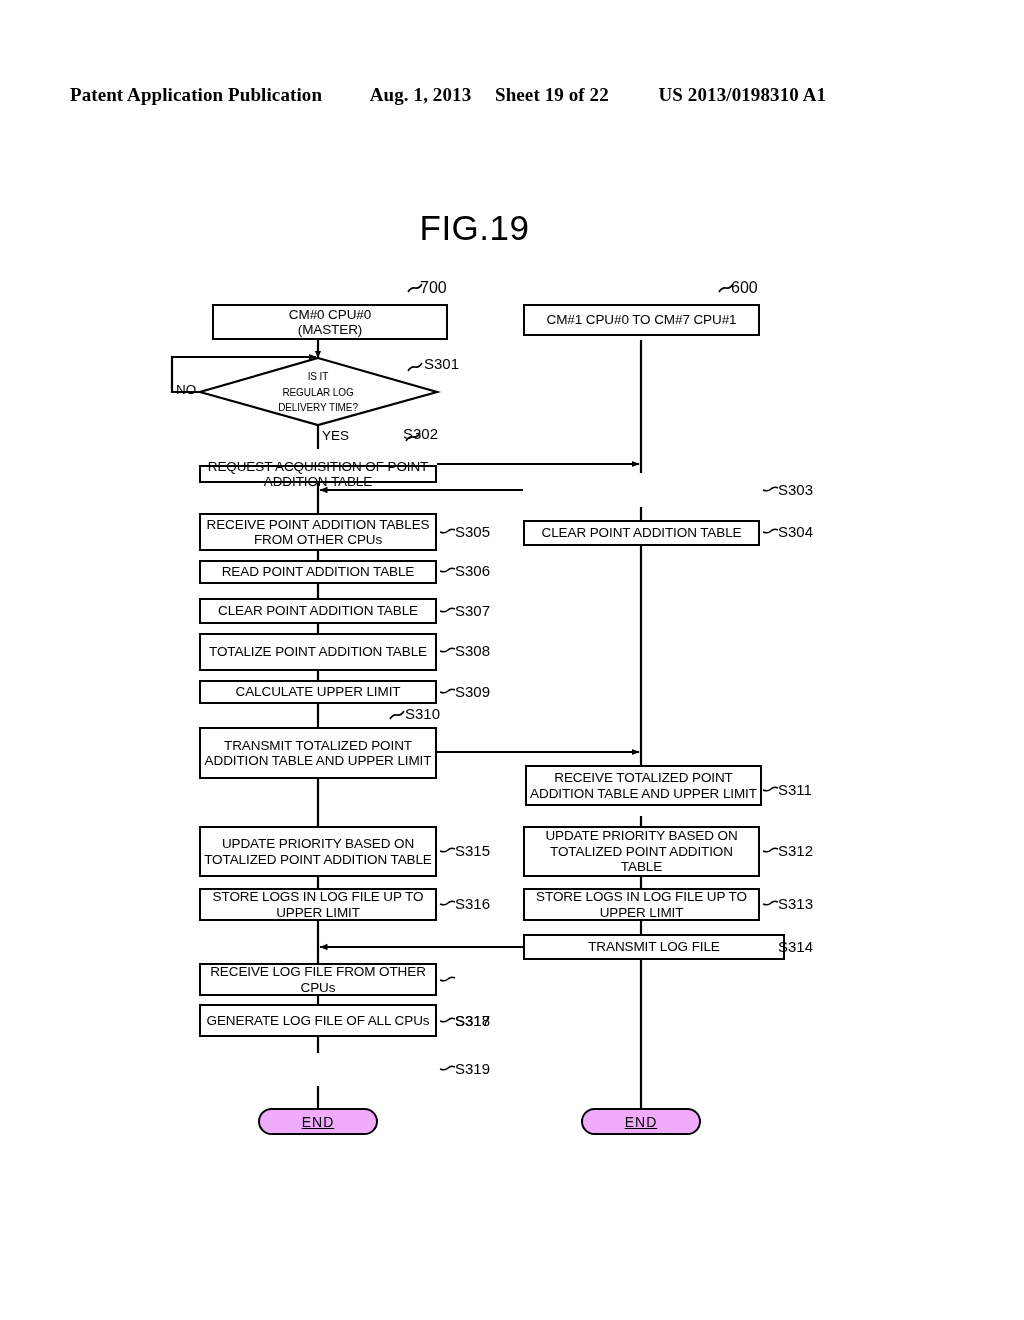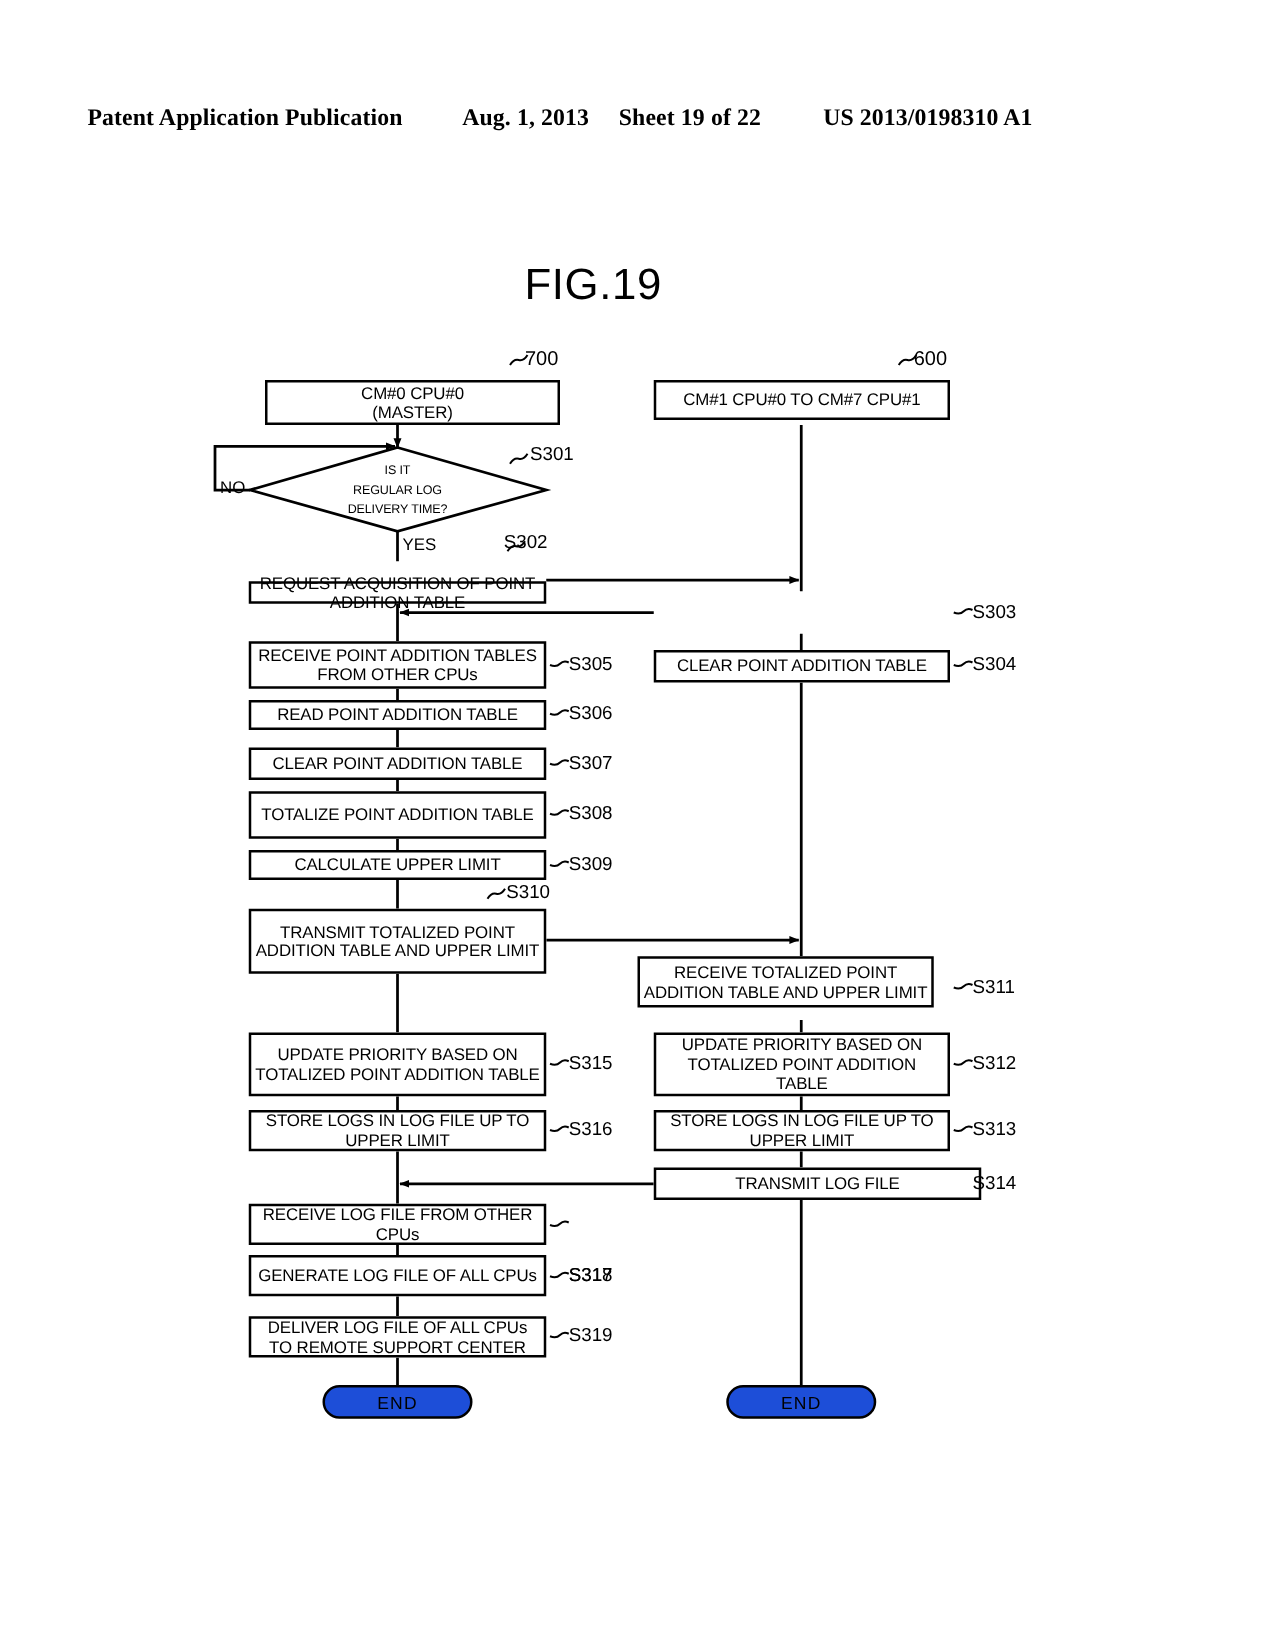--- a/index.html
+++ b/index.html
@@ -74,26 +74,27 @@
     letter-spacing: -0.1px;
     padding: 0 3px;
   }
 
   
   .terminator {
     position: absolute;
     box-sizing: border-box;
     border: 2px solid #000;
     border-radius: 18px;
-    background: #1d4ed8;
+    background: #f0abfc;
     display: flex;
     align-items: center;
     justify-content: center;
     font-size: 14px;
     letter-spacing: 1px;
+    text-decoration: underline;
   }
 
   
   .diamond-text {
     position: absolute;
     text-align: center;
     font-size: 10px;
     line-height: 15.5px;
     letter-spacing: -0.1px;
     pointer-events: none;
@@ -280,29 +281,28 @@
 
   <div class="node" style="left:199px; top:888px; width:238px; height:33px;">STORE LOGS IN LOG FILE UP TO UPPER LIMIT</div>
   <div class="step-ref" style="left:455px; top:895px;">S316</div>
 
   <div class="node" style="left:199px; top:963px; width:238px; height:33px;">RECEIVE LOG FILE FROM OTHER CPUs</div>
   <div class="step-ref" style="left:455px; top:971px;margin-top:41px;">S317</div>
 
   <div class="node" style="left:199px; top:1004px; width:238px; height:33px;">GENERATE LOG FILE OF ALL CPUs</div>
   <div class="step-ref" style="left:455px; top:1012px;">S318</div>
 
-  <div class="node" style="left:199px; top:1053px; width:238px; height:33px;">DELIVER LOG FILE OF ALL CPUs TO REMOTE SUPPORT CENTER</div>
   <div class="step-ref" style="left:455px; top:1060px;">S319</div>
 
   <div class="step-ref" style="left:778px; top:481px;">S303</div>
 
   <div class="node" style="left:523px; top:520px; width:237px; height:26px;">CLEAR POINT ADDITION TABLE</div>
   <div class="step-ref" style="left:778px; top:523px;">S304</div>
 
-  <div class="node" style="left:510px; top:765px; width:237px; height:41px;">RECEIVE TOTALIZED POINT ADDITION TABLE AND UPPER LIMIT</div>
+  <div class="node" style="left:525px; top:765px; width:237px; height:41px;">RECEIVE TOTALIZED POINT ADDITION TABLE AND UPPER LIMIT</div>
   <div class="step-ref" style="left:778px; top:781px;">S311</div>
 
   <div class="node" style="left:523px; top:826px; width:237px; height:51px;">UPDATE PRIORITY BASED ON TOTALIZED POINT ADDITION TABLE</div>
   <div class="step-ref" style="left:778px; top:842px;">S312</div>
 
   <div class="node" style="left:523px; top:888px; width:237px; height:33px;">STORE LOGS IN LOG FILE UP TO UPPER LIMIT</div>
   <div class="step-ref" style="left:778px; top:895px;">S313</div>
 
   <div class="node" style="left:523px; top:934px; width:262px; height:26px;">TRANSMIT LOG FILE</div>
   <div class="step-ref" style="left:778px; top:938px;">S314</div>

